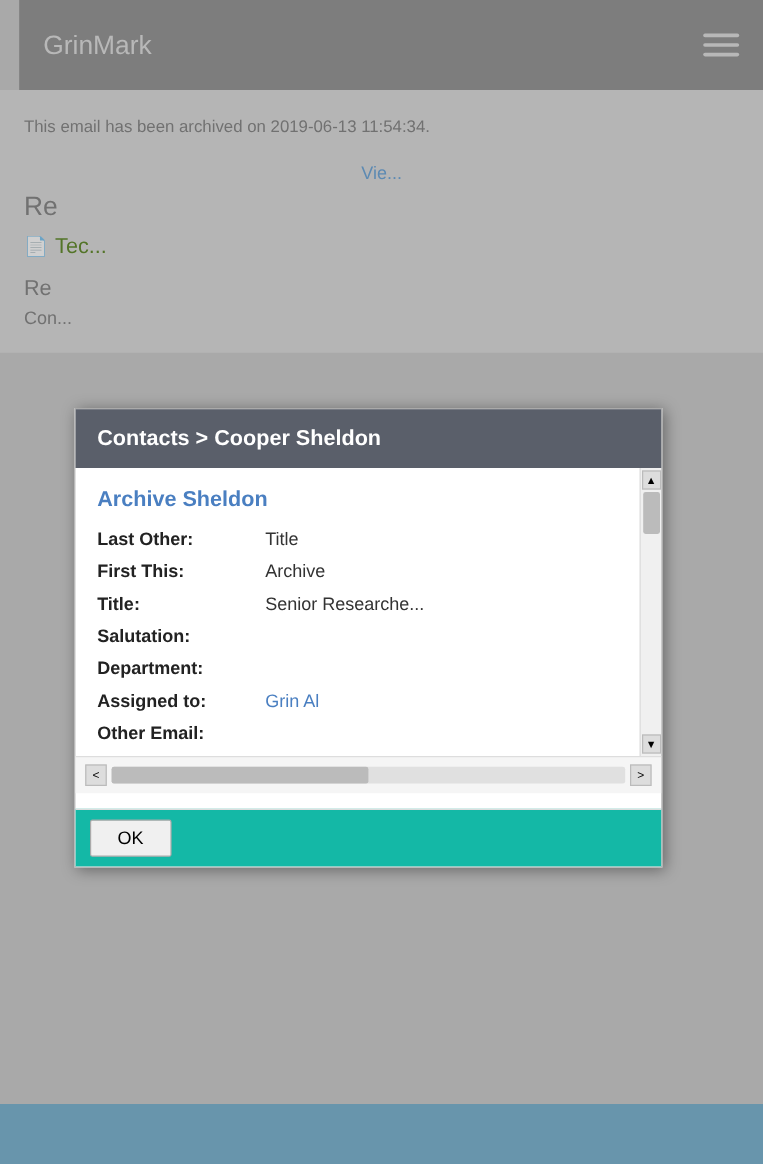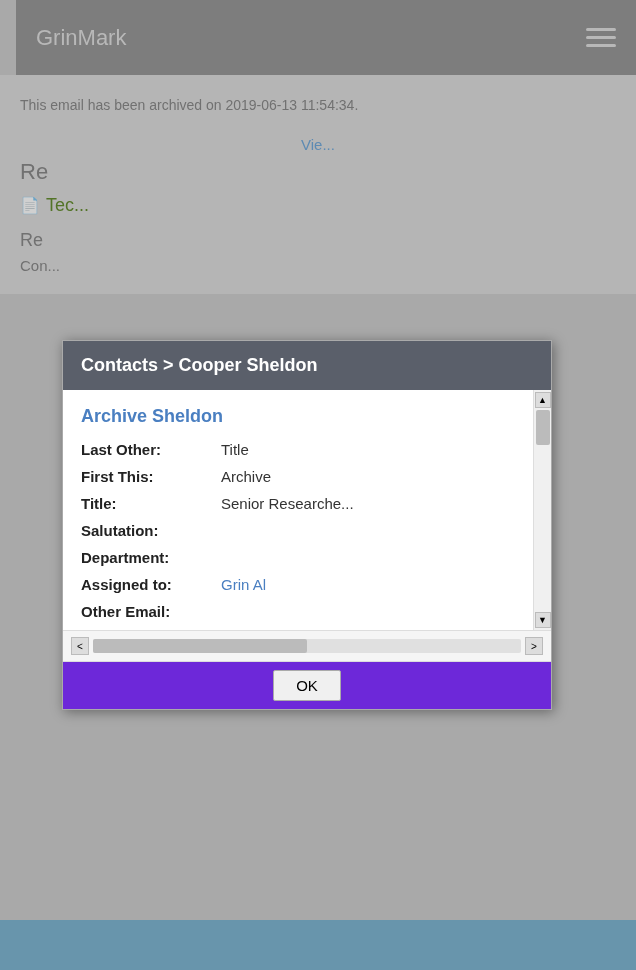--- a/index.html
+++ b/index.html
@@ -229,24 +229,25 @@
       top: 0;
       width: 50%;
       height: 100%;
       background: #bbb;
       border-radius: 2px;
     }
 
     
     .modal-footer {
       display: flex;
-      justify-content: center;
+      justify-content: flex-start;
       padding: 8px 12px;
-      background: #6d28d9;
+      background: #14b8a6;
       border-top: 1px solid #ddd;
+      margin-top: 13px;
     }
 
     .ok-btn {
       padding: 6px 22px;
       background: #f0f0f0;
       border: 1px solid #aaa;
       font-size: 15px;
       cursor: pointer;
       border-radius: 2px;
     }

